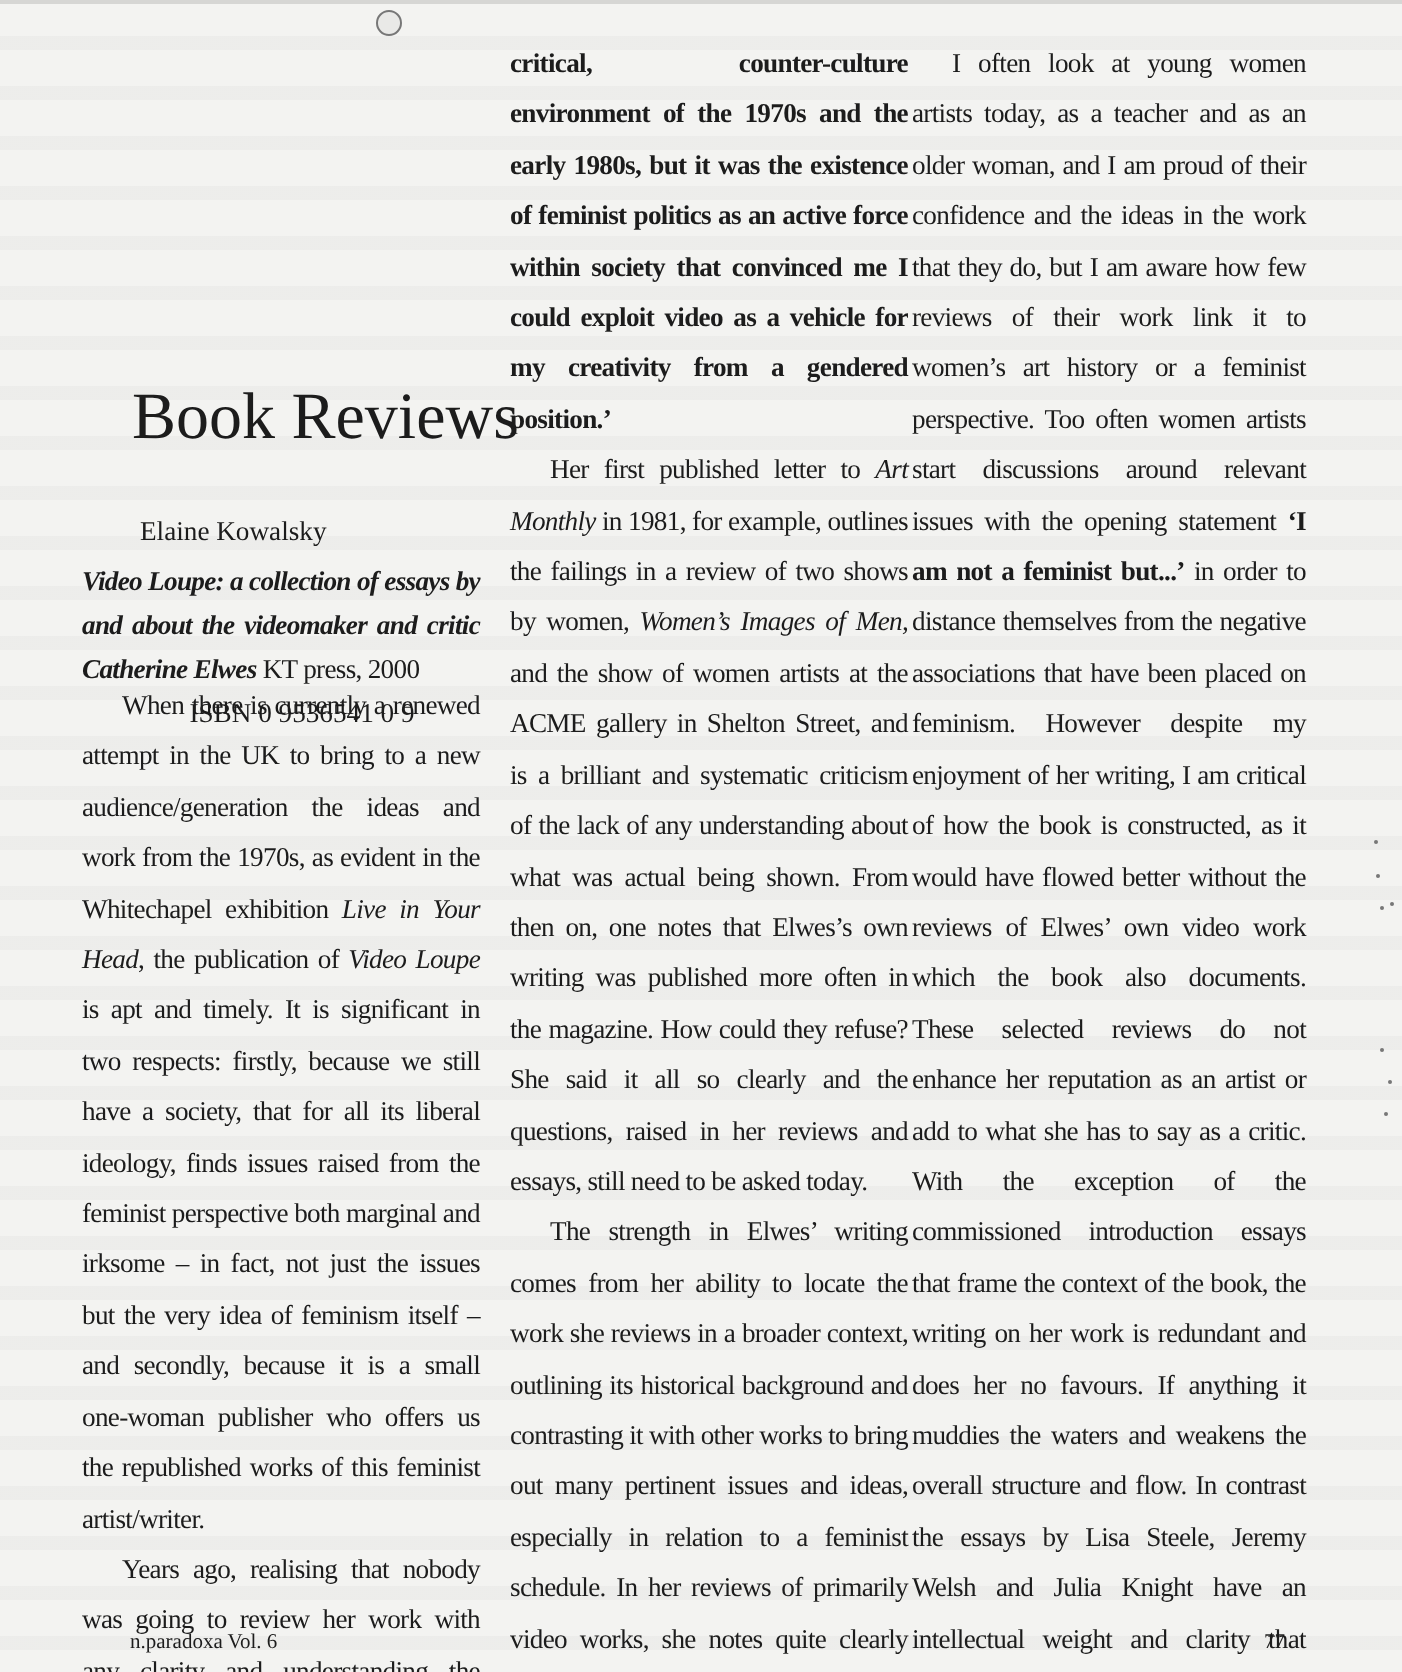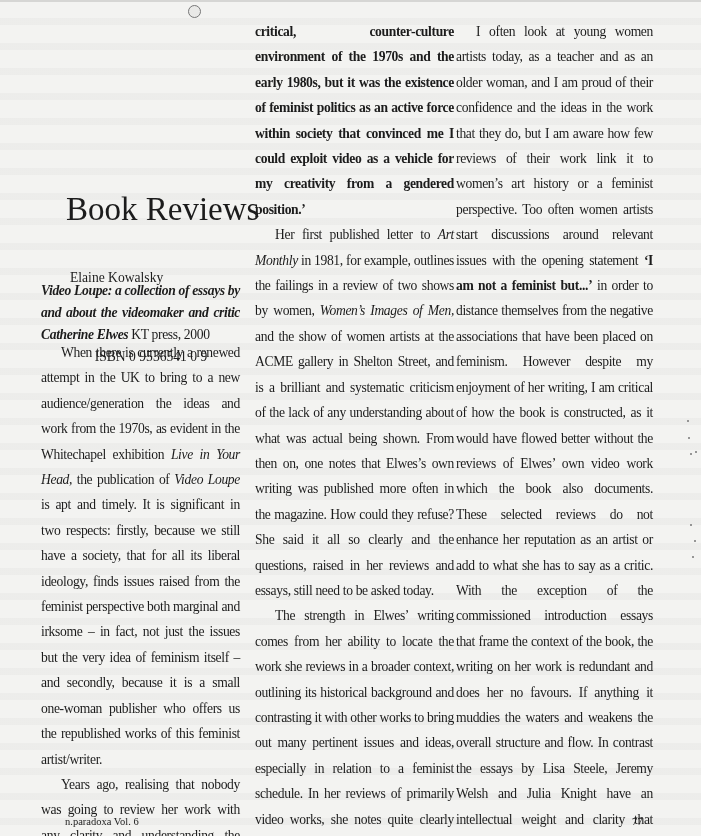--- a/index.html
+++ b/index.html
@@ -29,21 +29,21 @@
   .col3 { left: 456px; top: 19px; width: 197px; }
   .indent { text-indent: 20px; }
   .b { font-weight: bold; }
   .bi { font-weight: bold; font-style: italic; }
   .i { font-style: italic; }
   .tight { letter-spacing: -0.35px; }
   .title {
     position: absolute; left: 52px; top: 180px;
     font-size: 33px; line-height: 30px; font-weight: normal; margin: 14px;
   }
-  .author { position: absolute; left: 70px; top: 258px; font-size: 13.6px; margin-top: 12px; }
+  .author { position: absolute; left: 70px; top: 258px; font-size: 13.6px; }
   .booklines { position: absolute; left: 41px; top: 280px; width: 199px; font-size: 13.6px; line-height: 22px; text-align: justify; }
   .booklines .isbn { padding-left: 21px; text-align: center; }
   .footer-left { position: absolute; left: 49px; top: 816px; font-size: 10.5px; margin-left: 16px; }
   .footer-right { position: absolute; left: 632px; top: 816px; font-size: 10.5px; }
   .specks span { position: absolute; width: 2px; height: 2px; background: #777; border-radius: 50%; }
 </style>
 </head>
 <body>
 
 <div class="page">

